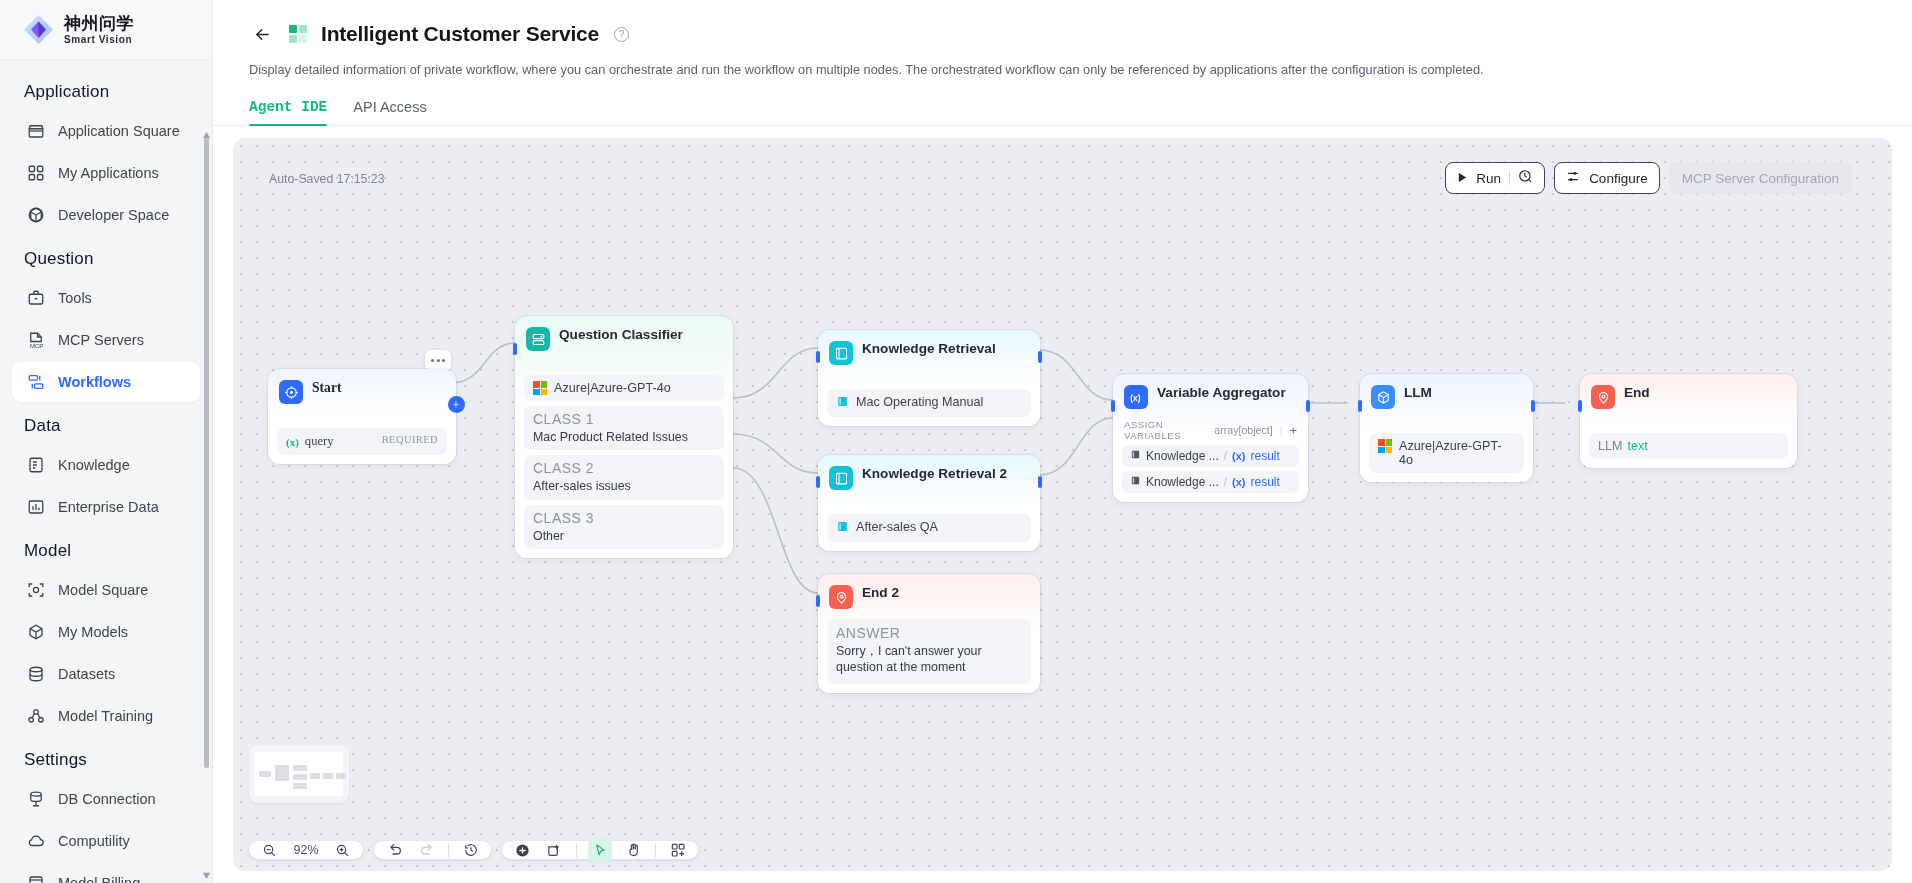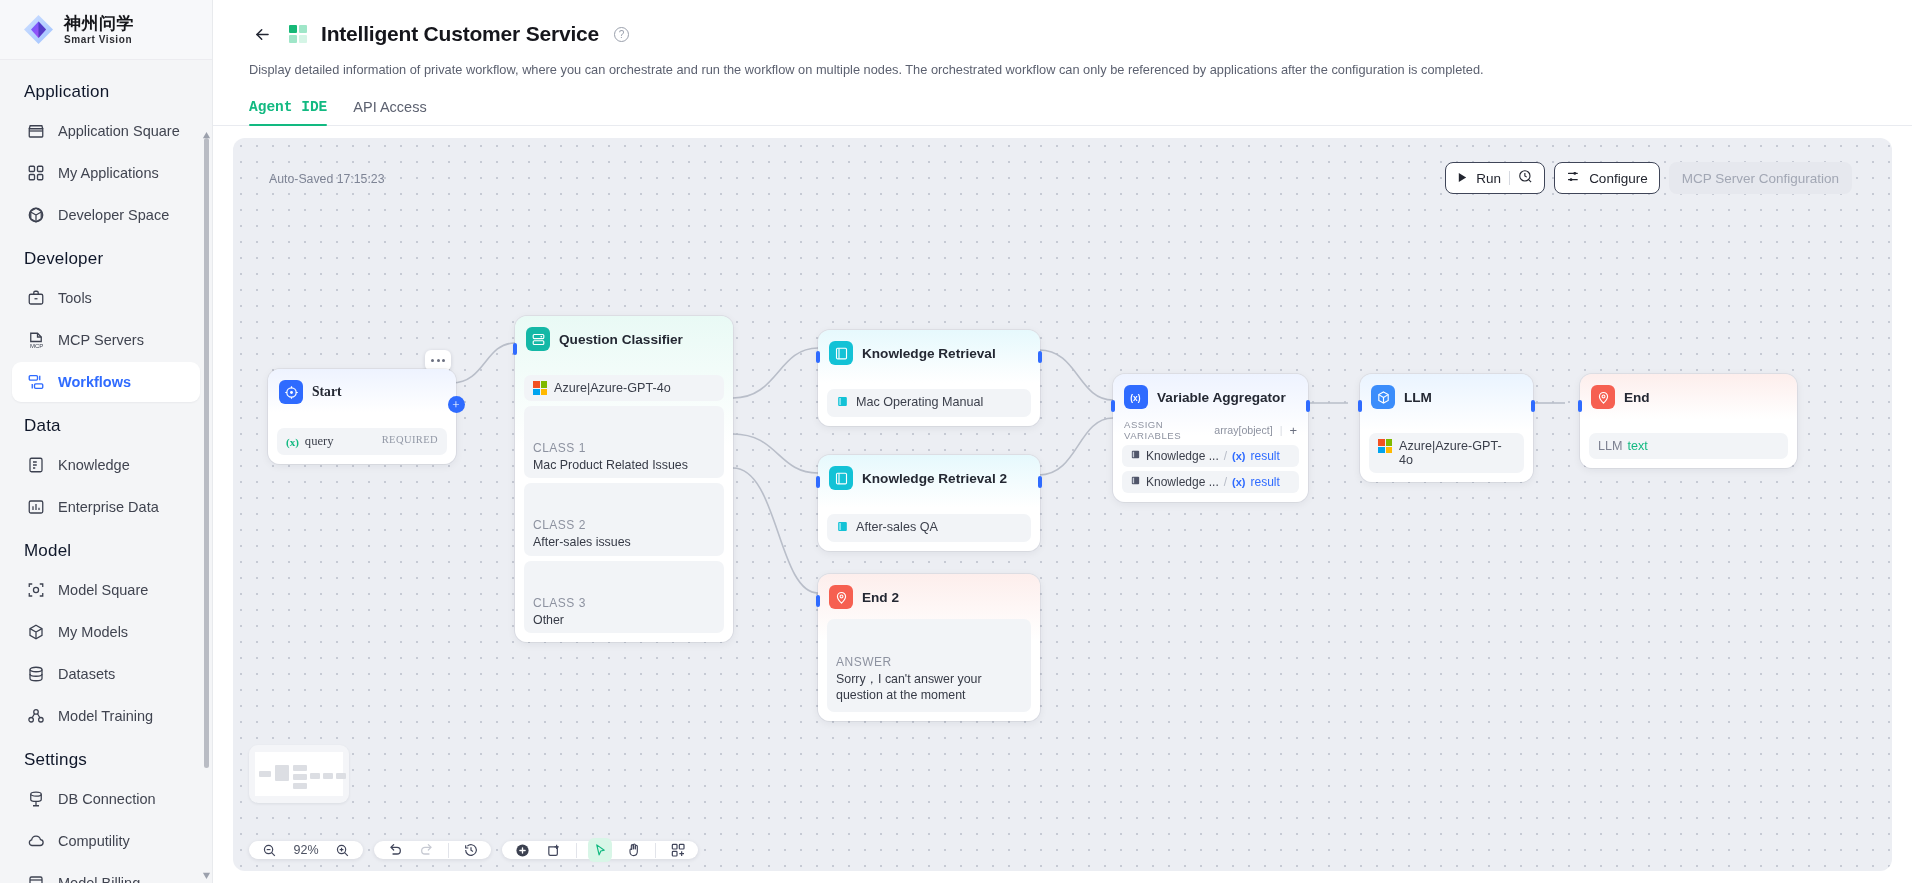--- a/index.html
+++ b/index.html
@@ -111,32 +111,32 @@
     display: flex; align-items: center; padding: 0 13px; cursor: pointer;
     font-size: 13.5px; color: #a2a7b4;
   }
 
   
   .node {
     position: absolute; background: #fff; border-radius: 12px;
     box-shadow: 0 2px 8px rgba(16,24,40,.07), 0 0 0 1px rgba(16,24,40,.05);
     padding: 9px; font-size: 13px;
   }
-  .node-head { display: flex; align-items: center; gap: 9px; padding: 2px 2px 2px 2px; }
+  .node-head { display: flex; gap: 9px; padding: 2px 2px 2px 2px; }
   .node-ico {
     width: 24px; height: 24px; border-radius: 6px; flex: 0 0 24px;
     display: flex; align-items: center; justify-content: center; color: #fff;
   }
   .node-title { font-size: 13.6px; font-weight: 700; color: #242833; }
   .field {
     background: #f2f4f7; border-radius: 7px; margin-top: 22px; padding: 6px 9px;
     font-size: 12.6px; color: #3b3f4b; display: flex; gap: 7px;
   }
   .field-block { background: #f2f4f7; border-radius: 7px; margin-top: 5px; padding: 5px 9px; }
-  .field-label { font-size: 12px; color: #8d92a0; letter-spacing: .5px; margin-top: 30px; }
+  .field-label { font-size: 14px; color: #8d92a0; letter-spacing: .5px; }
   .field-val { font-size: 12.4px; color: #363a46; margin-top: 2px; line-height: 1.32; }
   .ms-logo { width: 14px; height: 14px; flex: 0 0 14px; display: grid; grid-template-columns: 1fr 1fr; grid-gap: 1px; }
   .ms-logo i { display: block; }
 
   .dots-btn {
     position: absolute; width: 26px; height: 21px; background: #fff; border-radius: 6px;
     box-shadow: 0 1px 4px rgba(16,24,40,.14); display: flex; align-items: center; justify-content: center;
     gap: 2.5px; cursor: pointer;
   }
   .dots-btn i { width: 3px; height: 3px; border-radius: 50%; background: #6b7080; display: block; }
@@ -235,21 +235,21 @@
         <span class="ic">
             <svg width="18" height="18" viewBox="0 0 24 24" fill="none" stroke="#3c4150" stroke-width="1.7">
               <circle cx="12" cy="12" r="9"></circle>
               <path d="M12 3l7 4v10l-7 4-7-4V7z"></path>
               <path d="M12 12l7-4M12 12l-7-4M12 12v9"></path>
             </svg>
           </span>
         <span>Developer Space</span>
       </div>
 
-      <div class="nav-group-label">Developer</div>
+      <div class="nav-group-label">Question</div>
       <div class="nav-item">
         <span class="ic">
             <svg width="18" height="18" viewBox="0 0 24 24" fill="none" stroke="#3c4150" stroke-width="1.7">
               <rect x="3" y="7" width="18" height="13" rx="2"></rect>
               <path d="M9 7V5a2 2 0 0 1 2-2h2a2 2 0 0 1 2 2v2"></path>
               <path d="M10 13h4"></path>
             </svg>
           </span>
         <span>Tools</span>
       </div>

